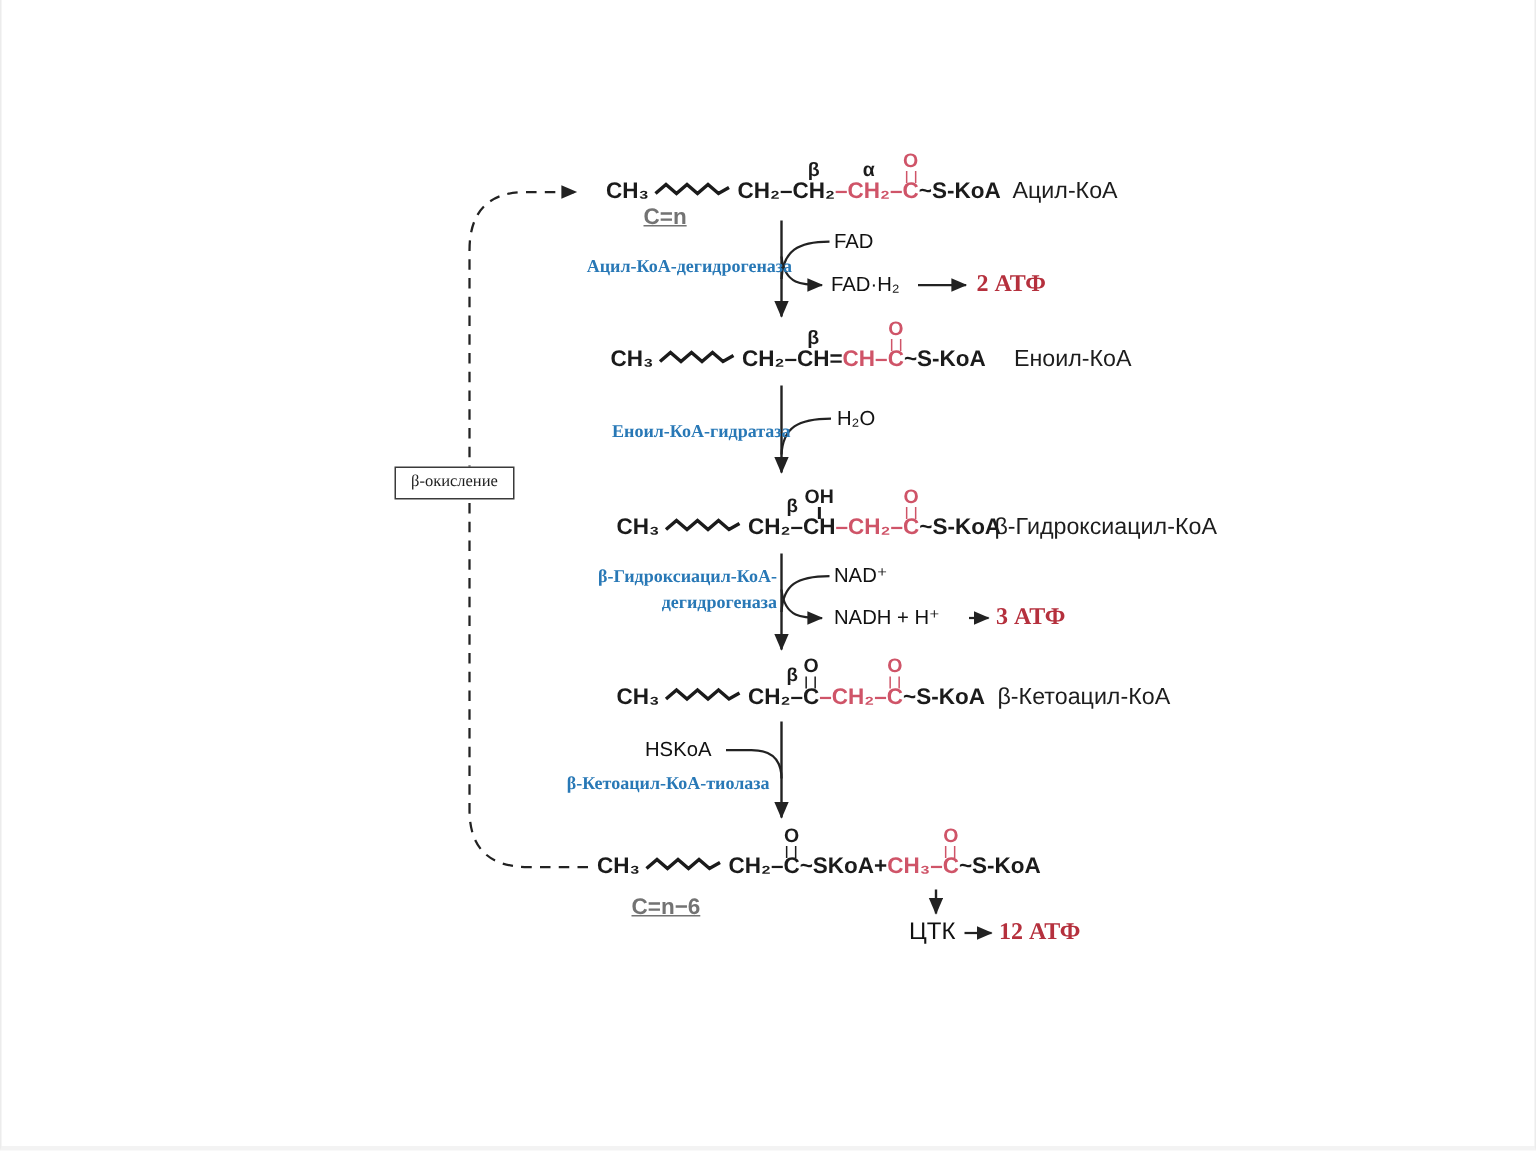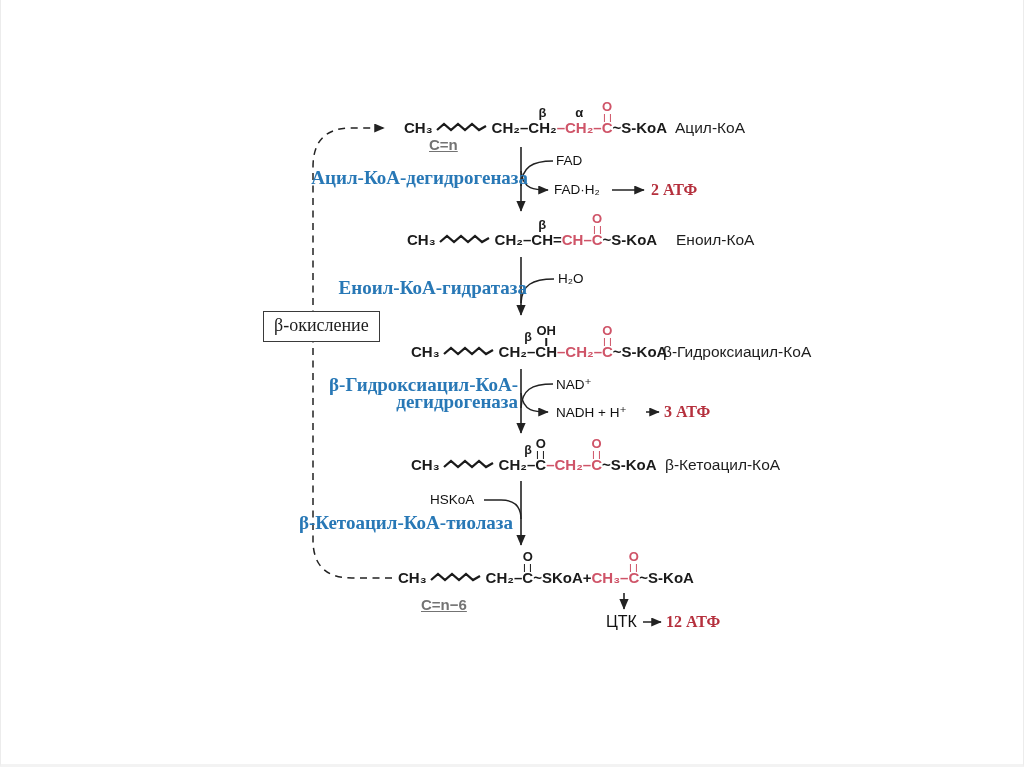--- a/index.html
+++ b/index.html
@@ -23,27 +23,27 @@
     font-size:13px;font-weight:bold;
   }
   .above.nobond{bottom:19px;}
   .alabel{line-height:13px;}
   .b-dbl{width:5px;height:8px;border-left:1.6px solid currentColor;border-right:1.6px solid currentColor;margin-top:1px;}
   .b-sgl{width:1.6px;height:8px;background:currentColor;margin-top:1px;}
   .side{position:absolute;bottom:15px;left:-11px;font-size:12.5px;font-weight:bold;color:#1b1b1b;}
   .zig{vertical-align:-1px;margin:0 4px 0 3px;}
   
   .product{position:absolute;z-index:2;font-family:Liberation Sans, sans-serif;font-size:15.5px;color:#1d1d1d;white-space:nowrap;}
-  .enzyme{position:absolute;z-index:2;font-family:"Liberation Serif","DejaVu Serif",serif;font-weight:bold;font-size:19px;color:#2878b6;white-space:nowrap;text-align:right;line-height:17px;}
+  .enzyme{position:absolute;z-index:2;font-family:"Liberation Serif","DejaVu Serif",serif;font-weight:bold;font-size:12px;color:#2878b6;white-space:nowrap;text-align:right;line-height:17px;}
   .cof{position:absolute;z-index:2;font-weight:normal;font-size:13.5px;color:#111;white-space:nowrap;}
   .atp{position:absolute;z-index:2;font-family:"Liberation Serif","DejaVu Serif",serif;font-weight:bold;font-size:16px;color:#b5303d;white-space:nowrap;}
   .note{position:absolute;z-index:2;font-weight:bold;font-size:15px;color:#737373;white-space:nowrap;text-decoration:underline;}
   .cycle-box{
     position:absolute;z-index:3;left:263px;top:311px;background:#ffffff;border:1.5px solid #3a3a3a;
-    padding:3px 10px 5px 10px;font-family:"Liberation Serif","DejaVu Serif",serif;font-size:18px;color:#1d1d1d;
+    padding:3px 10px 5px 10px;font-family:"Liberation Serif","DejaVu Serif",serif;font-size:11px;color:#1d1d1d;
   }
 </style>
 </head>
 <body>
 
 <div class="frame"></div>
 
 <svg class="layer" width="1024" height="767" viewBox="0 0 1024 767">
   <defs>
     <marker id="ah" markerWidth="9" markerHeight="8" refX="6.5" refY="3" orient="auto">

